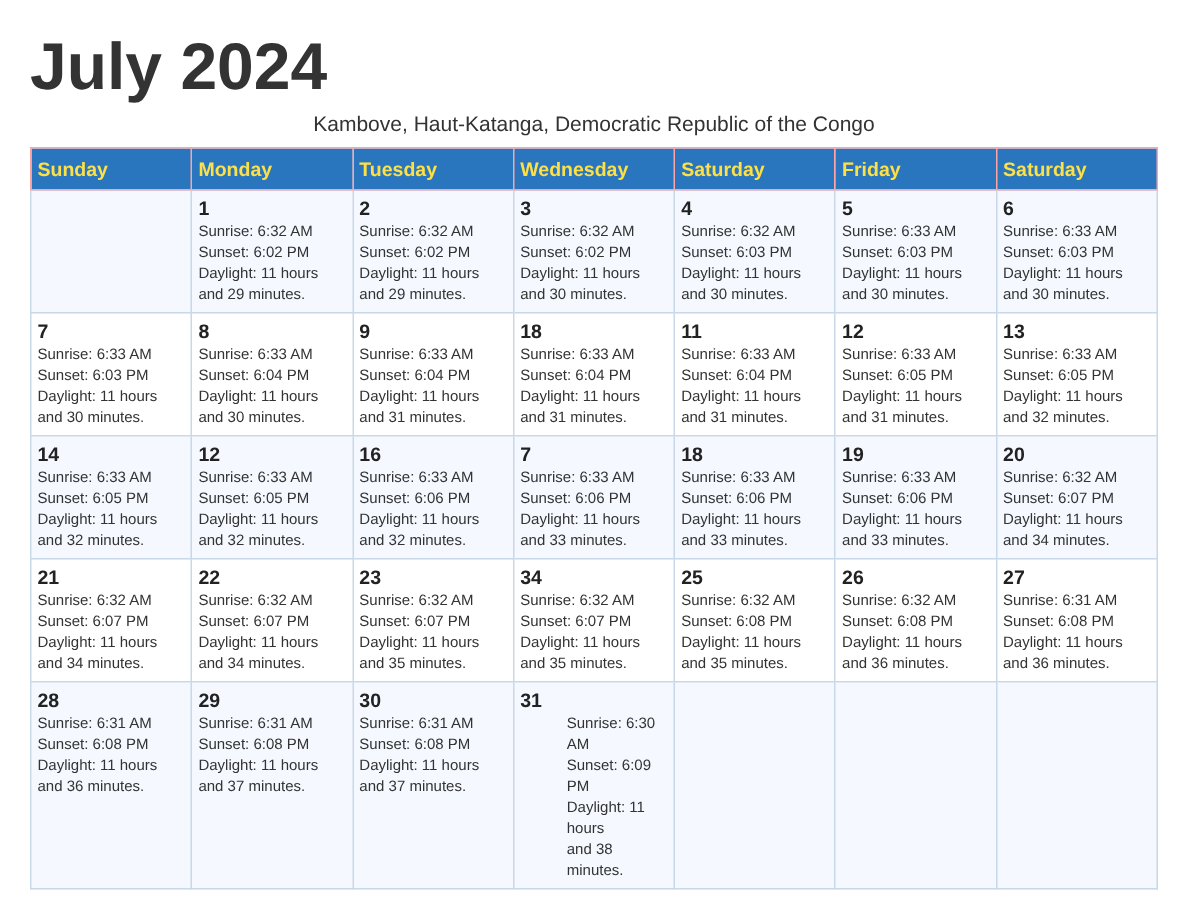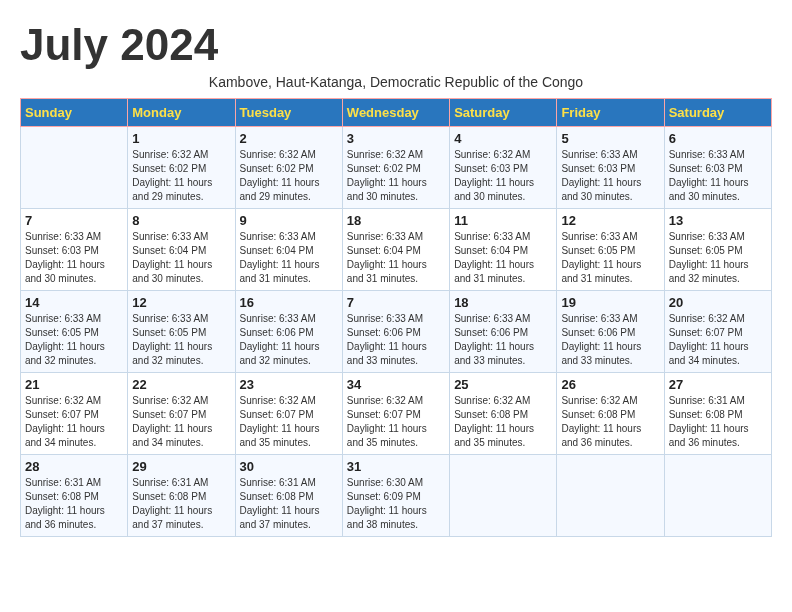--- a/index.html
+++ b/index.html
@@ -320,21 +320,21 @@
         </td>
         <td>
           <span class="day-num">30</span>
           <div class="day-info" style="white-space: pre-line;">Sunrise: 6:31 AM
 Sunset: 6:08 PM
 Daylight: 11 hours
 and 37 minutes.</div>
         </td>
         <td>
           <span class="day-num">31</span>
-          <div class="day-info" style="white-space: pre-line;">Sunrise: 6:30 AM
+          <div class="day-info" style="white-space: pre-line; margin-left: 31px;">Sunrise: 6:30 AM
 Sunset: 6:09 PM
 Daylight: 11 hours
 and 38 minutes.</div>
         </td>
         <td class="empty-cell"></td>
         <td class="empty-cell"></td>
         <td class="empty-cell"></td>
       </tr>
     </tbody>
 </table>

